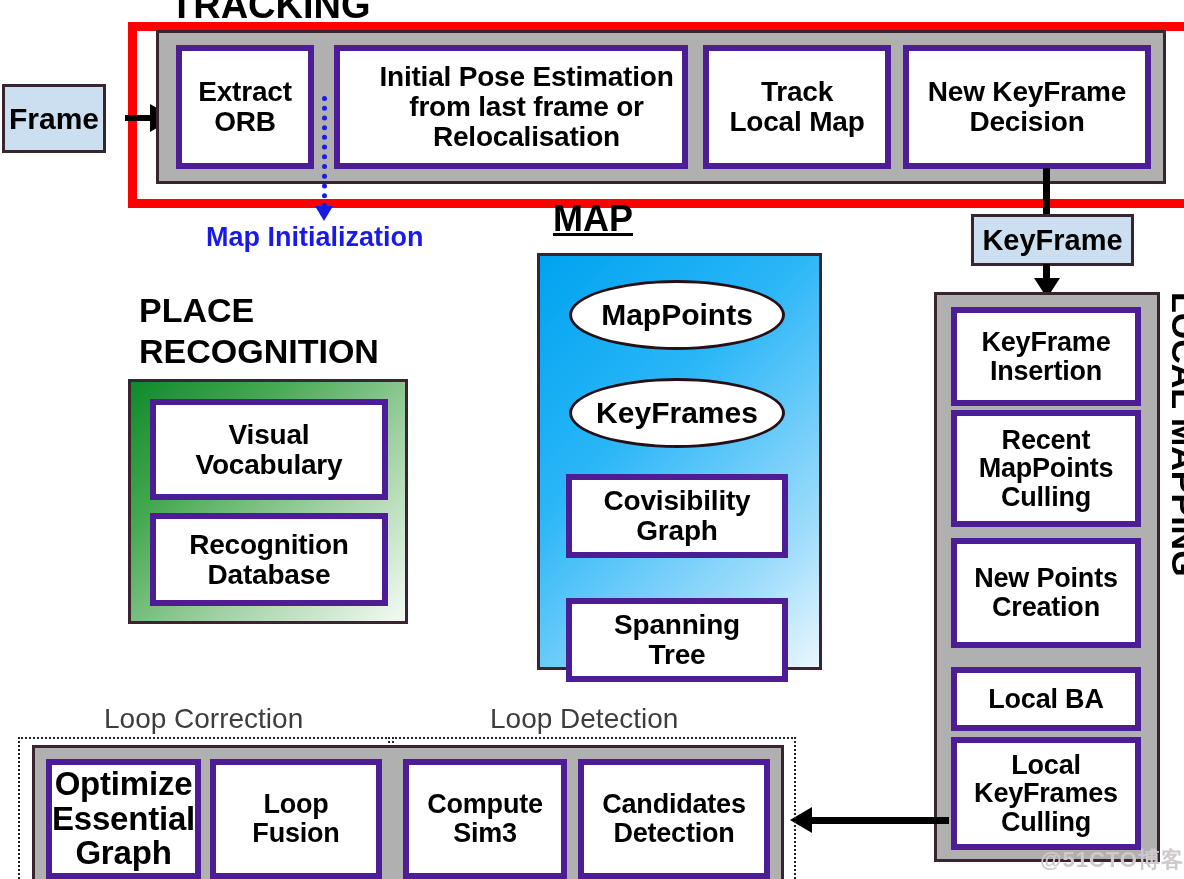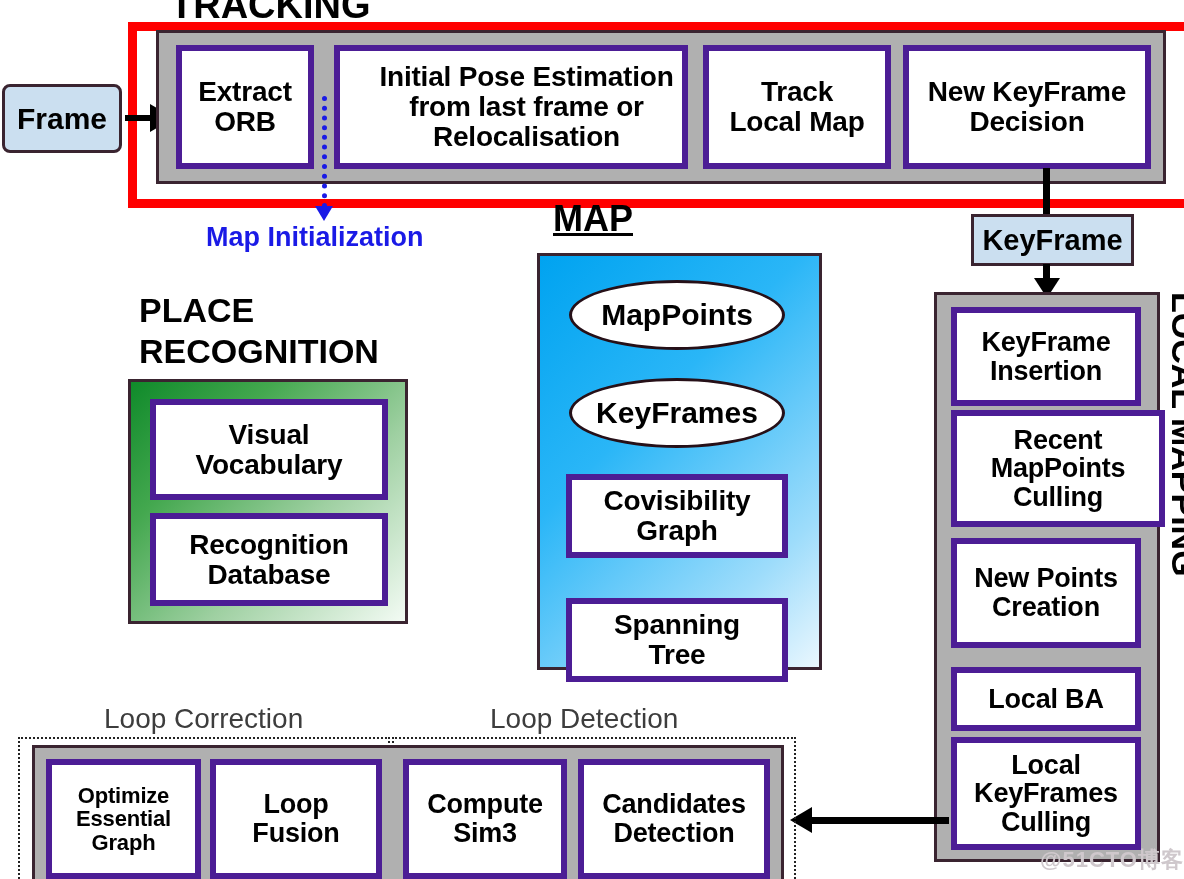--- a/index.html
+++ b/index.html
@@ -143,21 +143,21 @@
 </style>
 </head>
 <body>
 
 <div id="stage">
 
   <div class="abs caption" style="left:170px; top:-16px; font-size:38px;">TRACKING</div>
 
   <div class="abs red-box" style="left:128px; top:22px; width:1070px; height:186px;"></div>
 
-  <div class="abs blue-data" style="left:2px; top:84px; width:120px; height:69px; font-size:30px;border-radius:8px;">
+  <div class="abs blue-data" style="left:2px; top:84px; width:104px; height:69px; font-size:30px;">
     <span>Frame</span>
   </div>
 
   <div class="abs arrow-line-h" style="left:125px; top:115px; width:30px; height:6px;"></div>
   <div class="abs arrow-head-right" style="left:150px; top:104px;"></div>
 
   <div class="abs gray-panel" style="left:156px; top:30px; width:1010px; height:154px;"></div>
 
   <div class="abs node" style="left:176px; top:45px; width:138px; height:124px; font-size:28px; flex-direction:column;">
     <span>Extract</span>
@@ -227,21 +227,21 @@
     <span>Database</span>
   </div>
 
   <div class="abs gray-panel" style="left:934px; top:292px; width:226px; height:570px;"></div>
 
   <div class="abs node" style="left:951px; top:307px; width:190px; height:99px; font-size:27px; flex-direction:column;">
     <span>KeyFrame</span>
     <span>Insertion</span>
   </div>
 
-  <div class="abs node" style="left:951px; top:410px; width:214px; height:117px; font-size:27px; flex-direction:column;">
+  <div class="abs node" style="left:951px; top:410px; width:190px; height:117px; font-size:27px; flex-direction:column;">
     <span>Recent</span>
     <span>MapPoints</span>
     <span>Culling</span>
   </div>
 
   <div class="abs node" style="left:951px; top:538px; width:190px; height:110px; font-size:27px; flex-direction:column;">
     <span>New Points</span>
     <span>Creation</span>
   </div>
 
@@ -261,21 +261,21 @@
   <div class="abs arrow-head-left" style="left:790px; top:807px;"></div>
 
   <div class="abs caption-thin" style="left:104px; top:703px; font-size:28px;">Loop Correction</div>
   <div class="abs caption-thin" style="left:490px; top:703px; font-size:28px;">Loop Detection</div>
 
   <div class="abs dotted-group" style="left:18px; top:737px; width:372px; height:150px;"></div>
   <div class="abs dotted-group" style="left:392px; top:737px; width:404px; height:150px;"></div>
 
   <div class="abs gray-panel" style="left:32px; top:745px; width:752px; height:140px;"></div>
 
-  <div class="abs node" style="left:46px; top:759px; width:155px; height:120px; font-size:22px; flex-direction:column;text-align:center;">
+  <div class="abs node" style="left:46px; top:759px; width:155px; height:120px; font-size:33px; flex-direction:column;text-align:center;">
     <span>Optimize</span>
     <span>Essential</span>
     <span>Graph</span>
   </div>
 
   <div class="abs node" style="left:210px; top:759px; width:172px; height:120px; font-size:27px; flex-direction:column;">
     <span>Loop</span>
     <span>Fusion</span>
   </div>
 

